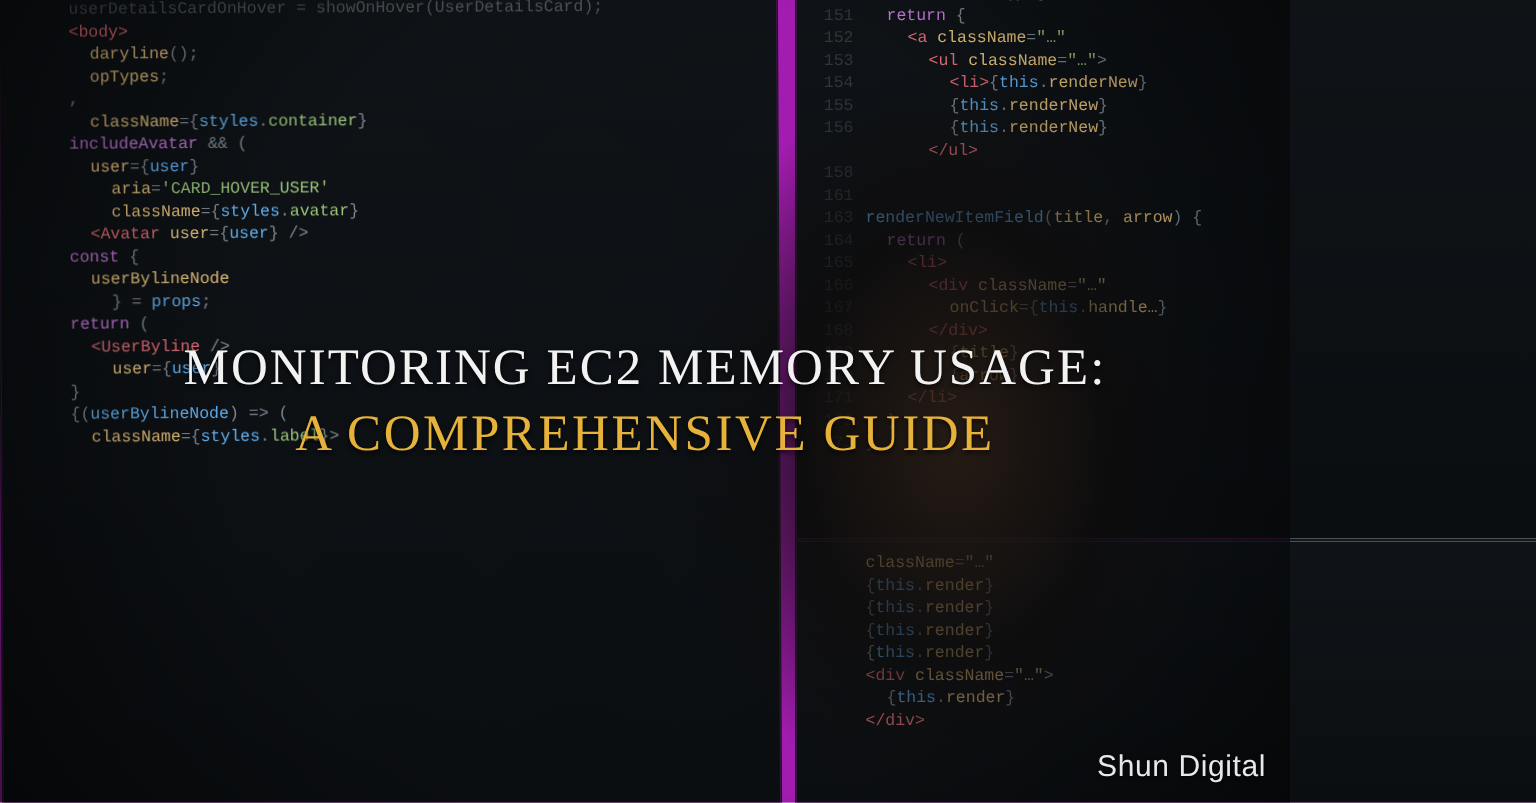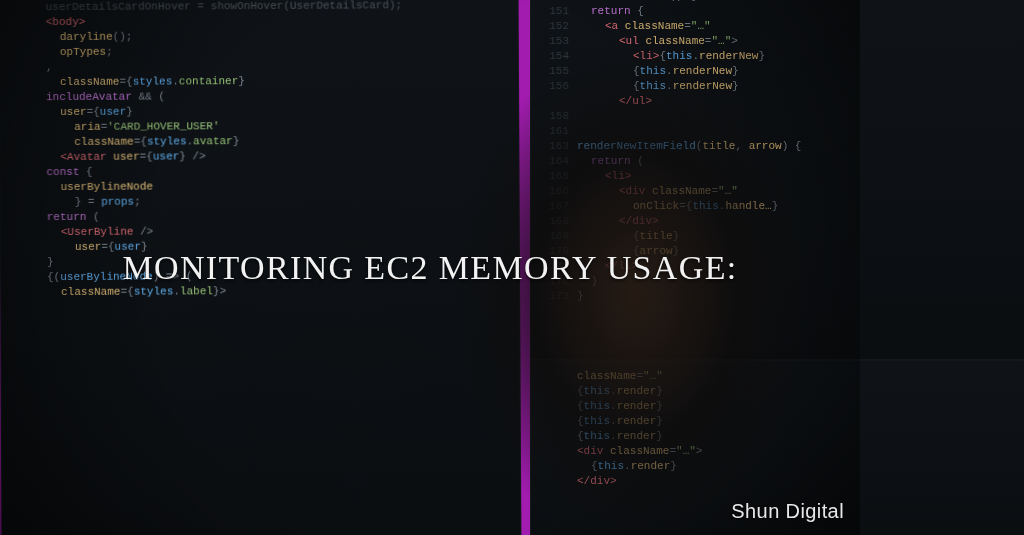--- a/index.html
+++ b/index.html
@@ -345,17 +345,18 @@
       <div class="ln i0">
         <span class="num"></span>
         <span class="code"><span class="tg">&lt;/div&gt;</span></span>
       </div>
     </div>
 
   <div class="vignette"></div>
 
   <div class="title-wrap">
     <div class="title-line1">MONITORING EC2 MEMORY USAGE:</div>
+    <div class="title-line2">A COMPREHENSIVE GUIDE</div>
   </div>
 
   <div class="watermark">Shun Digital</div>
 
 </div>
 
 </body></html>

